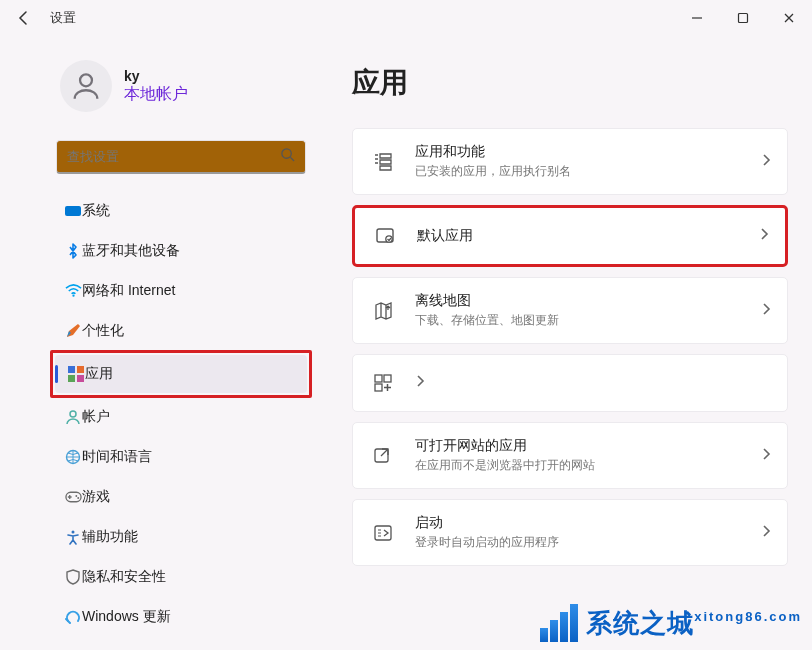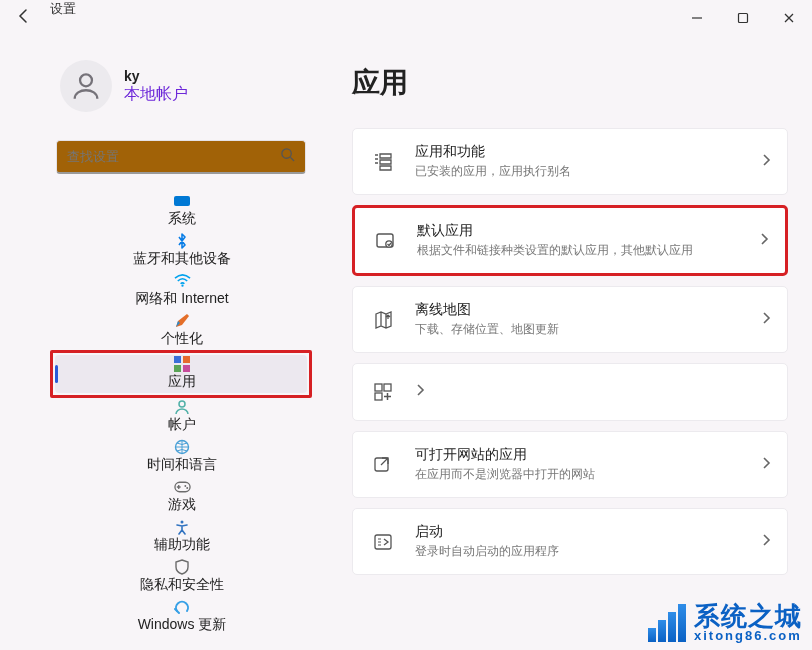--- a/index.html
+++ b/index.html
@@ -1,38 +1,38 @@
 <!DOCTYPE html>
 <html><head>
 <meta charset="utf-8">
 <style>
   * { box-sizing: border-box; margin: 0; padding: 0; font-family: "Segoe UI", "Microsoft YaHei", sans-serif; }
   body { width: 812px; height: 650px; background: #fff; position: relative; overflow: hidden; }
   .window { width: 812px; height: 650px; background: #f8f5f8; position: relative; }
 
-  .titlebar { height: 36px; display: flex; align-items: flex-start; padding: 0 8px; }
+  .titlebar { height: 36px; display: flex; align-items: center; padding: 0 8px; }
   .back-btn { width: 32px; height: 32px; display: flex; align-items: center; justify-content: center; border-radius: 4px; cursor: pointer; color:#333; }
   .app-title { font-size: 13px; margin-left: 10px; color: #333; }
   .win-ctl { position: absolute; right: 0; top: 0; display: flex; }
   .win-btn { width: 46px; height: 36px; display: flex; align-items: center; justify-content: center; cursor: pointer; color:#333; }
 
   .body-row { display: flex; height: calc(100% - 36px); margin-left: 40px; }
 
   .sidebar { width: 282px; padding: 18px 12px 12px 12px; }
   .profile { display: flex; align-items: center; gap: 12px; padding: 6px 8px 18px 8px; }
   .avatar { width: 52px; height: 52px; border-radius: 50%; background: #eceaee; display:flex; align-items:center; justify-content:center; color:#757279; }
   .profile-name { font-weight: 600; font-size: 14px; color:#222; }
   .profile-sub { font-size: 16px; color: #6d28d9; }
 
   .search { margin: 10px 4px 18px 4px; height: 34px; background: #a16207; border: 1px solid #e5e2e7; border-bottom: 2px solid #9a9a9a; border-radius: 4px; display: flex; align-items: center; padding: 0 10px; }
   .search input { flex: 1; border: none; outline: none; font-size: 13px; background: transparent; }
   .search .sicon { color: #555; }
 
   .nav { display: flex; flex-direction: column; gap: 2px; }
-  .nav-item { display: flex; align-items: center; height: 38px; padding: 0 10px 0 12px; border-radius: 4px; cursor: pointer; font-size: 14px; color:#222; position: relative; flex-direction: column; }
+  .nav-item { display: flex; align-items: center; height: 38px; padding: 0 10px 0 12px; border-radius: 4px; cursor: pointer; font-size: 14px; color:#222; position: relative; }
   .nav-item.selected { background: #ece8ef; }
   .nav-item.selected::before { content:""; position:absolute; left:0; top:10px; bottom:10px; width:3px; background:#2a5bd7; border-radius:2px; }
   .nav-item .ni-icon { width: 18px; height: 18px; display:flex; align-items:center; justify-content:center; color:#444; }
   .nav-item .nsys { background: #0078d4; width:16px; height:10px; border-radius:2px; }
   .nav-item .nblu { color:#0a7de6; }
   .nav-item .nnet { color:#00a2ed; }
   .nav-item .nacc { color:#50b0a7; }
   .nav-item .ntime { color:#4aa0d6; }
   .nav-item .ngame { color:#6c6c6c; }
   .nav-item .naccs { color:#3173c0; }
@@ -50,21 +50,21 @@
   .card { background: #fff; border: 1px solid #eceaee; border-radius: 5px; display: flex; align-items: center; padding: 14px 16px; margin-bottom: 10px; cursor: pointer; }
   .card-icon { width: 28px; height: 28px; color: #555; margin-right: 18px; display:flex; align-items:center; justify-content:center; flex-shrink:0; }
   .card-body { flex: 1; }
   .card-title { font-size: 14px; color: #222; }
   .card-sub { font-size: 12px; color: #777; margin-top: 2px; }
   .card-chev { color: #666; }
 
   .card.redbox { border: 3px solid #d62024; }
 
   .watermark { position: absolute; right: 10px; bottom: 8px; display:flex; align-items:center; gap:8px; font-family: "Microsoft YaHei", sans-serif; }
-  .wm-txt { display:flex; flex-direction:column; line-height:1; }
+  .wm-txt { display:flex; flex-direction:row; line-height:1; }
   .wm-cn { font-size: 26px; font-weight: 700; color: #0b61c4; letter-spacing: 1px; }
   .wm-url { font-size: 13px; font-weight: 700; color: #0b61c4; letter-spacing: 2px; }
   .wm-logo { display:flex; align-items:flex-end; gap:2px; }
   .wm-bar { width:8px; background:linear-gradient(#2f8de8,#0b61c4); }
 </style>
 </head>
 <body>
 
 <div class="window">
   <div class="titlebar">
@@ -240,21 +240,20 @@
       <div class="card redbox">
         <span class="card-icon">
           <svg width="22" height="22" viewBox="0 0 22 22">
               <rect x="3" y="4" width="16" height="13" rx="2" stroke="currentColor" stroke-width="1.4" fill="none"></rect>
               <circle cx="15" cy="14" r="3.2" stroke="currentColor" stroke-width="1.3" fill="#fff"></circle>
               <path d="M13.5 14 L15 15.5 L17 13" stroke="currentColor" stroke-width="1.3" fill="none"></path>
             </svg>
         </span>
         <div class="card-body">
           <div class="card-title">默认应用</div>
-          <div class="card-sub">根据文件和链接种类设置的默认应用，其他默认应用</div>
         </div>
         <span class="card-chev"><svg width="10" height="14" viewBox="0 0 10 14">
               <path d="M3 2 L8 7 L3 12" stroke="currentColor" stroke-width="1.6" fill="none"></path>
             </svg></span>
       </div>
 
       <div class="card">
         <span class="card-icon">
           <svg width="22" height="22" viewBox="0 0 22 22">
               <path d="M4 5 L9 3 L14 5 L19 3 V17 L14 19 L9 17 L4 19 Z M9 3 V17 M14 5 V19" stroke="currentColor" stroke-width="1.3" fill="none"></path>

